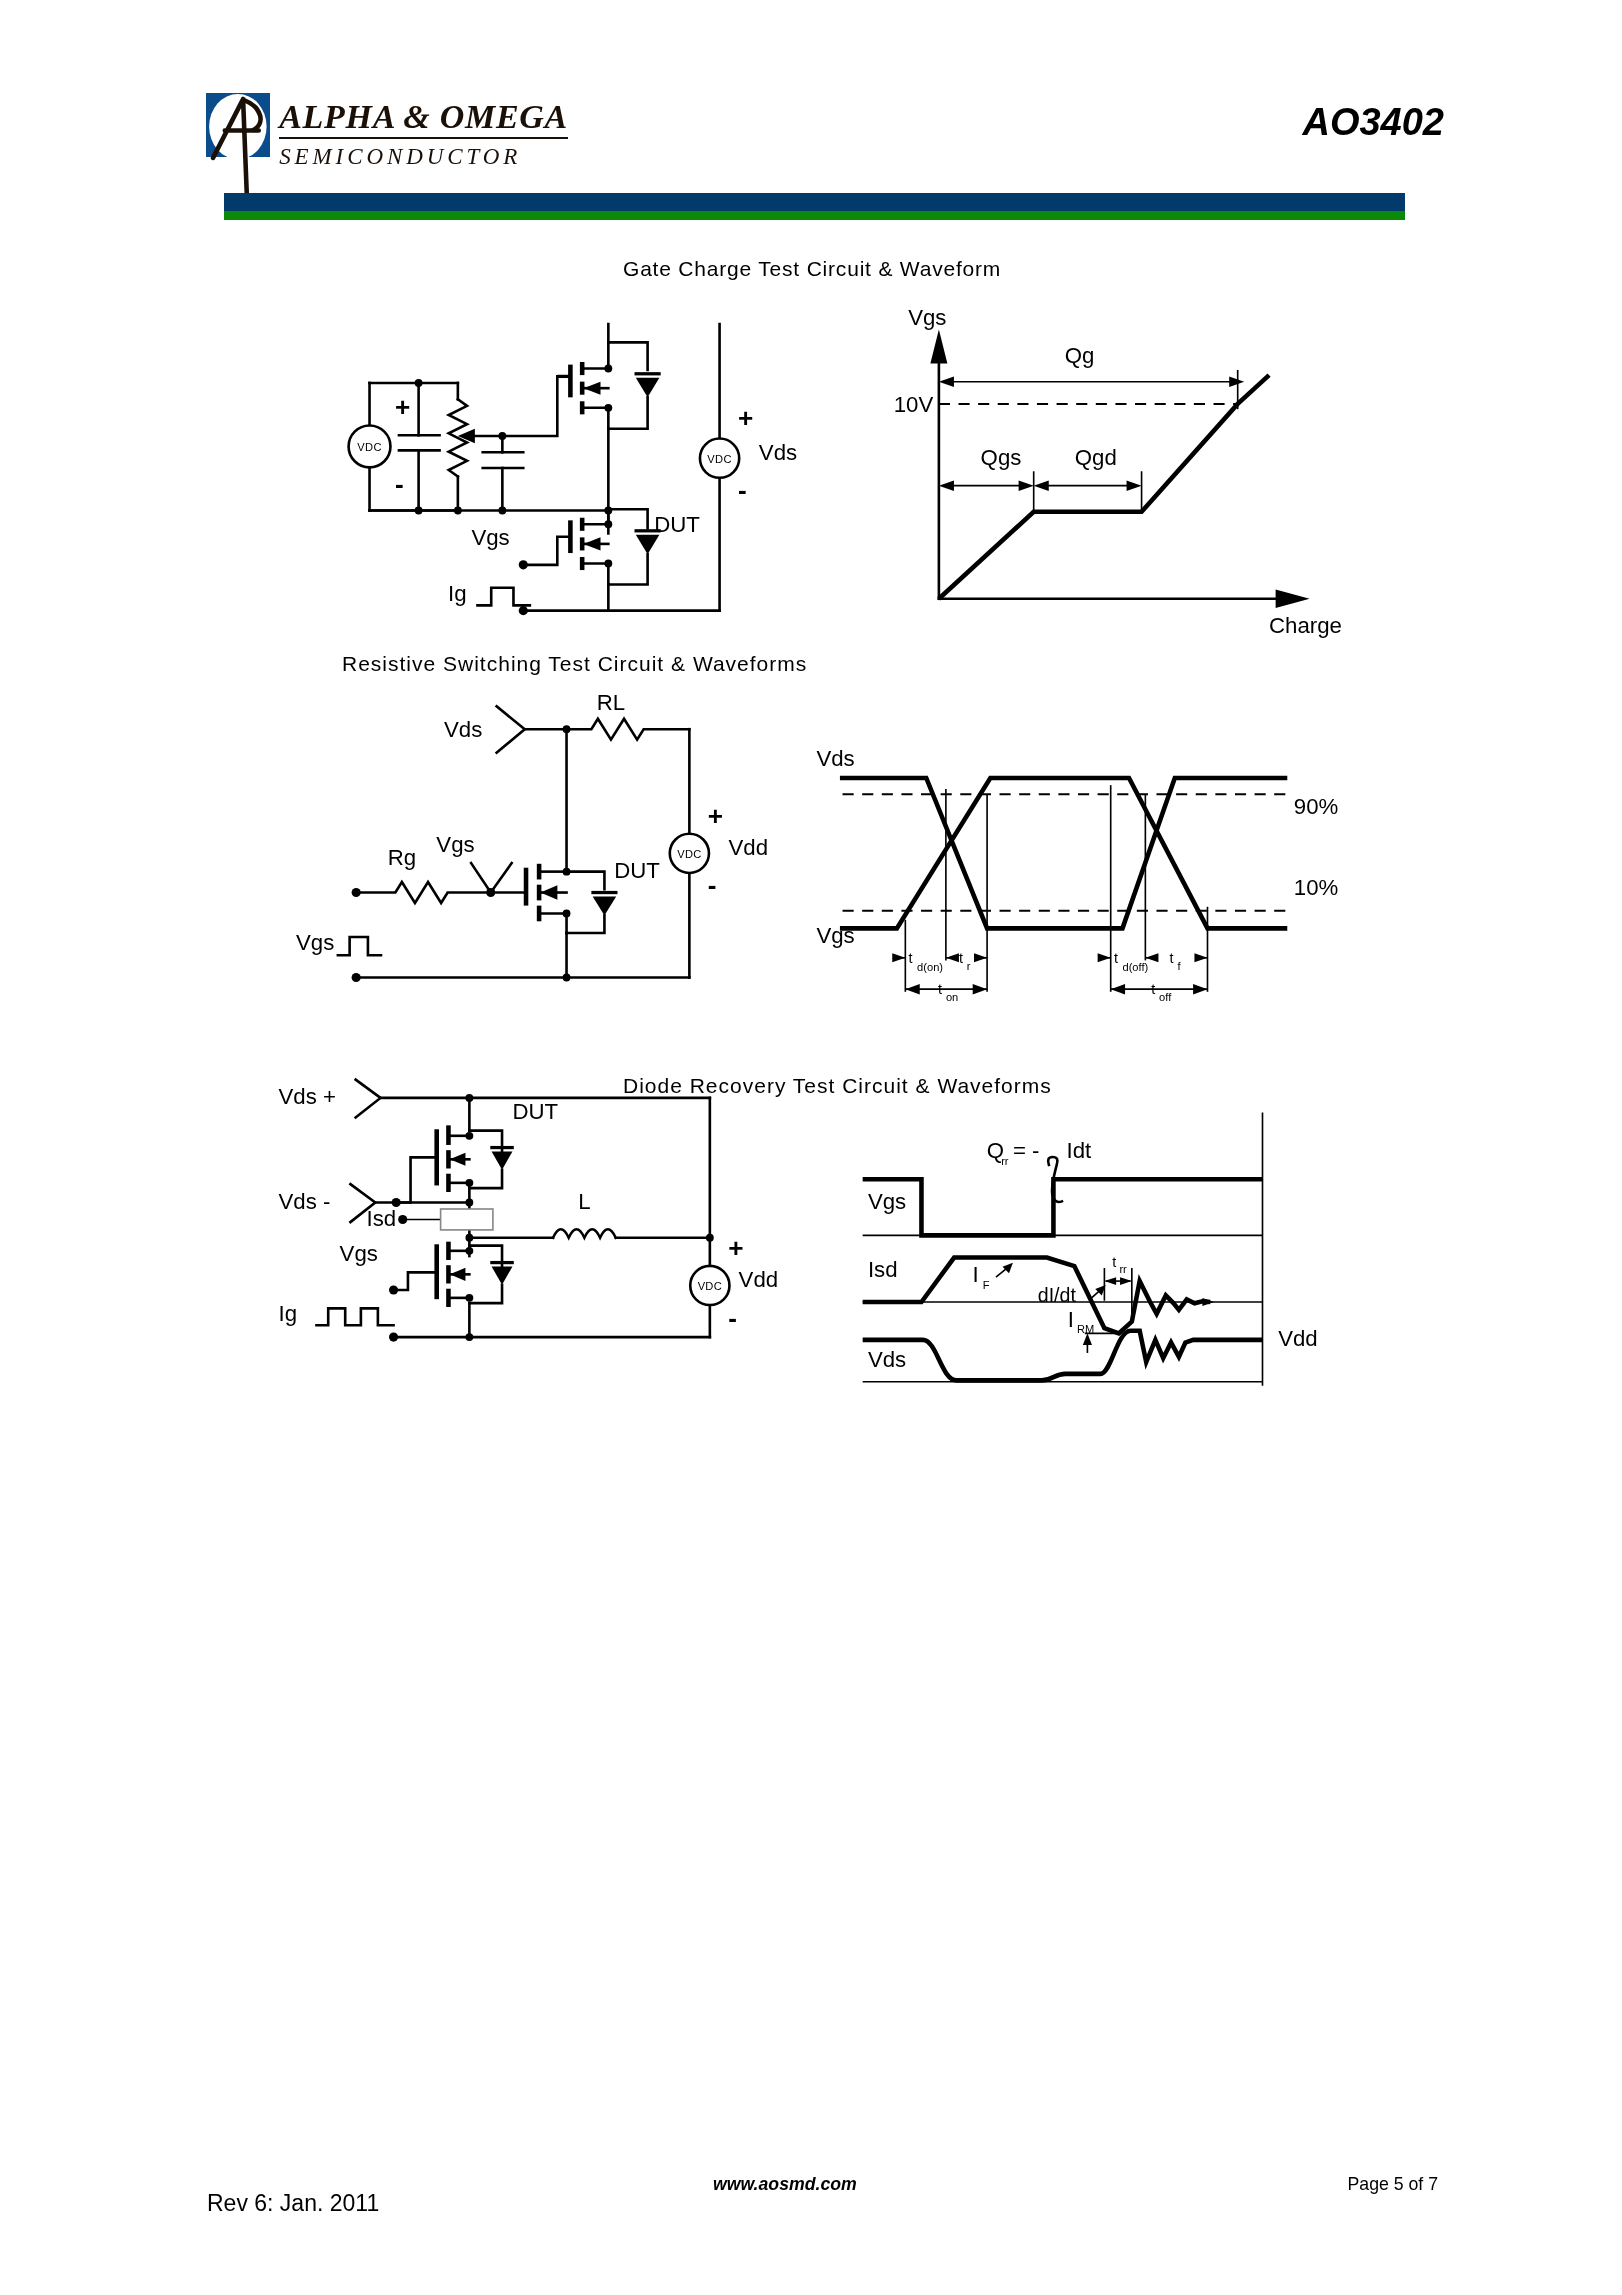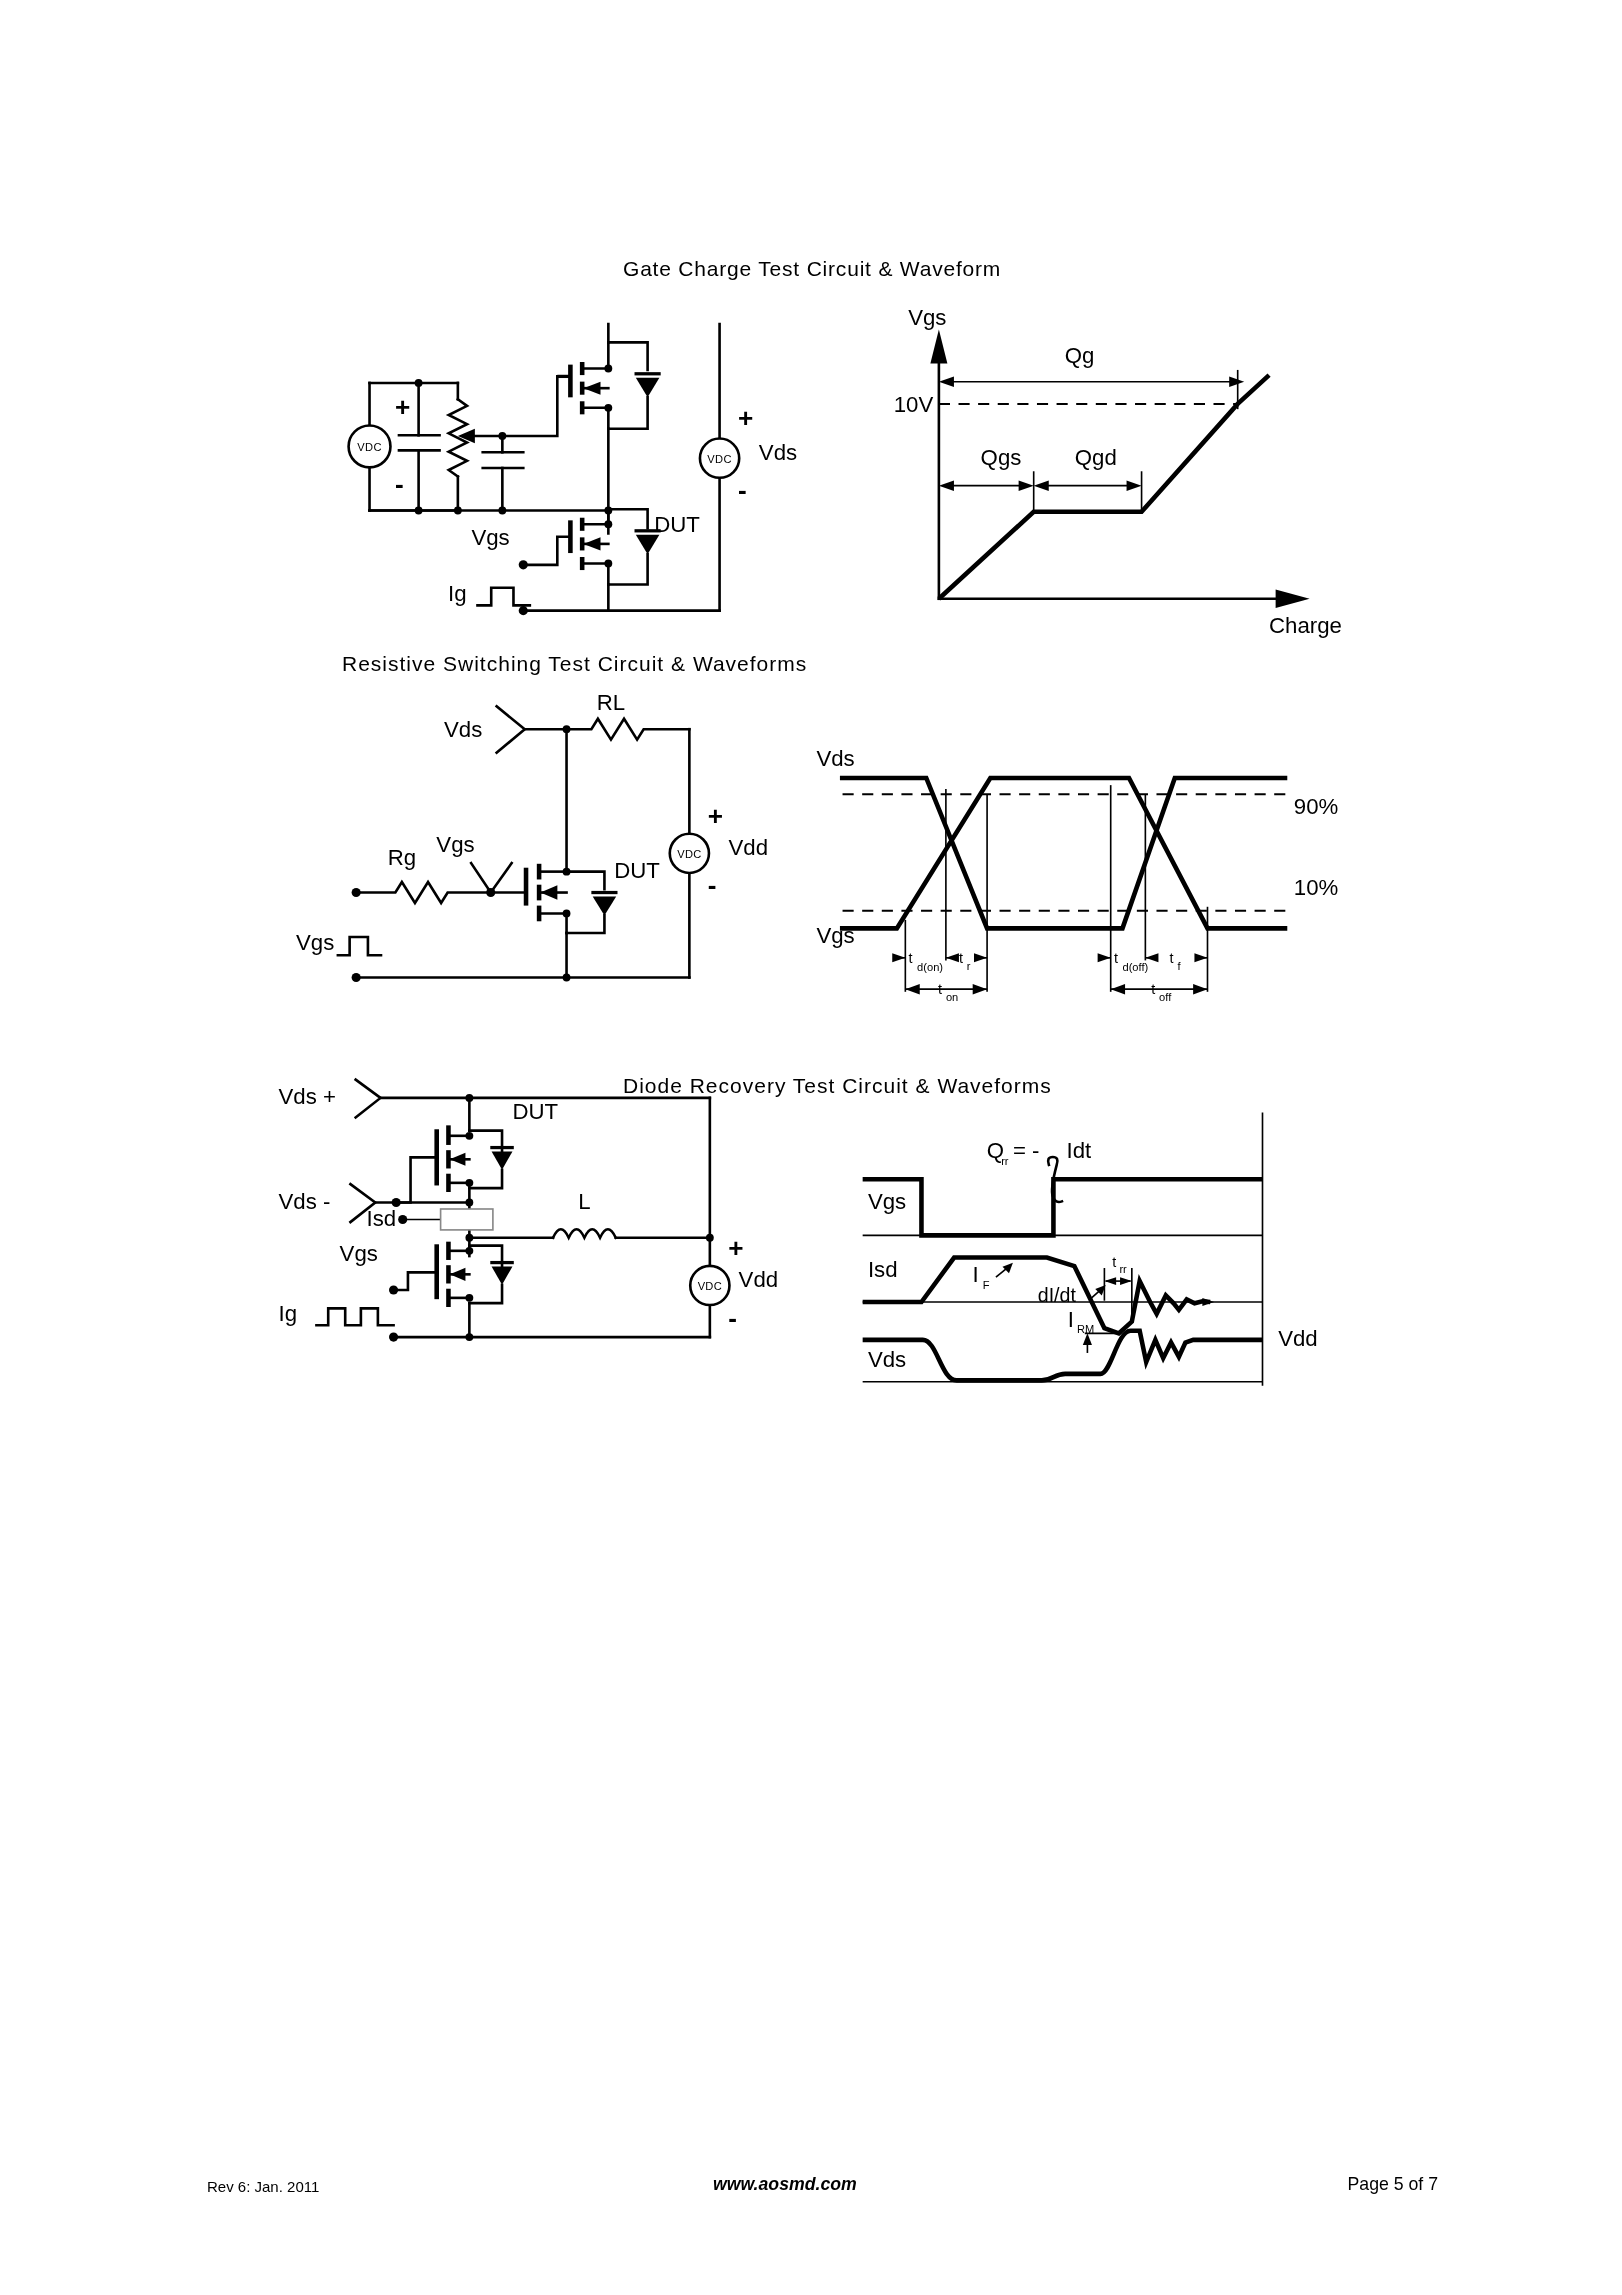--- a/index.html
+++ b/index.html
@@ -64,29 +64,49 @@
 
   .lbl   { font-family:"Liberation Sans", sans-serif; font-size:30px; fill:#000; }
   .lbl-l { font-family:"Liberation Sans", sans-serif; font-size:34px; fill:#000; }
   .lbl-s { font-family:"Liberation Sans", sans-serif; font-size:22px; fill:#000; }
   .lbl-xs{ font-family:"Liberation Sans", sans-serif; font-size:17px; fill:#000; }
   .lbl-src{ font-family:"Liberation Sans", sans-serif; font-size:17px; fill:#000; letter-spacing:0.5px; }
   .sign  { font-family:"Liberation Sans", sans-serif; font-size:40px; font-weight:bold; fill:#000; }
 
   
   .footer { position:absolute; left:0; top:2174px; width:1622px; height:46px; }
-  .footer .rev  { position:absolute; left:207px; top:4px; font-size:15px; white-space:nowrap; }
+  .footer .rev  { position:absolute; left:207px; top:16px; font-size:23px; white-space:nowrap; }
   .footer .site { position:absolute; left:713px; top:0; font-size:17.7px; font-weight:bold; font-style:italic; white-space:nowrap;text-align:center; }
   .footer .page-no { position:absolute; right:184px; top:0; font-size:17.7px; white-space:nowrap; }
 </style>
 </head>
 <body>
 
 <div class="page">
 
+  <div class="header">
+    <div class="logo-wrap">
+      <div class="logo-mark">
+        <svg width="92" height="111" viewBox="0 0 140 170">
+          <ellipse cx="56" cy="56" rx="44" ry="50" fill="#ffffff"></ellipse>
+          <path d="M64 14 L18 104 M64 14 L70 168 M36 62 L88 62" stroke="#1a1008" stroke-width="7" fill="none" stroke-linecap="round"></path>
+          <path d="M66 16 C 92 26, 100 52, 78 62" stroke="#1a1008" stroke-width="7" fill="none"></path>
+        </svg>
+      </div>
+      <div class="logo-text">
+        <div class="logo-line1">ALPHA &amp; OMEGA</div>
+        <div class="logo-line2">SEMICONDUCTOR</div>
+      </div>
+    </div>
+    <div class="part-number">AO3402</div>
+    <div class="rule">
+      <div class="navy"></div>
+      <div class="green"></div>
+    </div>
+  </div>
 
   <div class="sec-title" id="title-gate">Gate Charge Test Circuit &amp; Waveform</div>
 
   <div class="svg-block" style="left:327px; top:324px;">
     <svg width="458" height="288" viewBox="0 0 700 440">
 
       <path class="wire" d="M65 90 L65 285"></path>
       <path class="wire" d="M65 90 L200 90"></path>
       <path class="wire" d="M65 285 L200 285"></path>
       <circle cx="65" cy="187" r="32" fill="#fff" stroke="#000" stroke-width="4"></circle>

